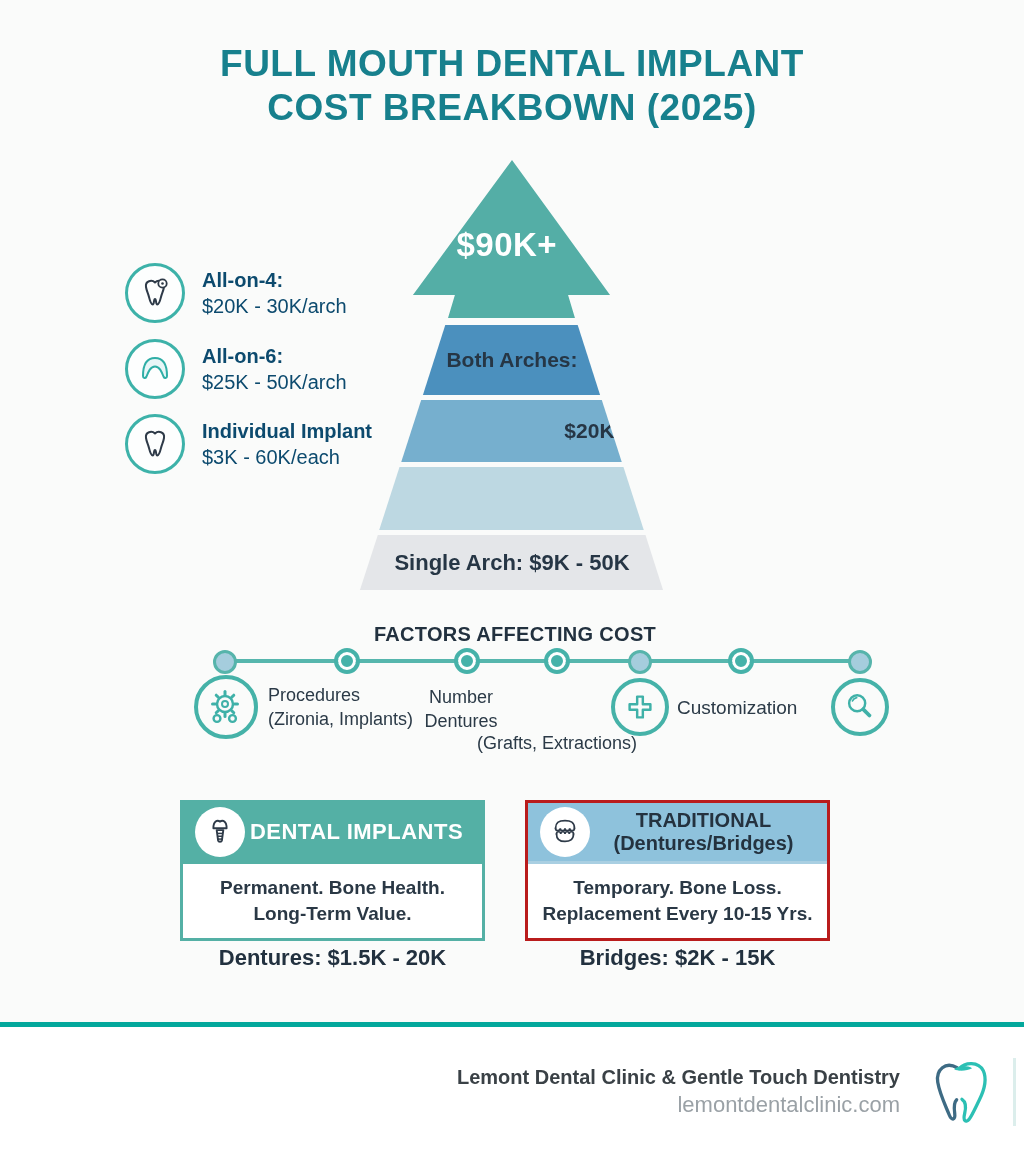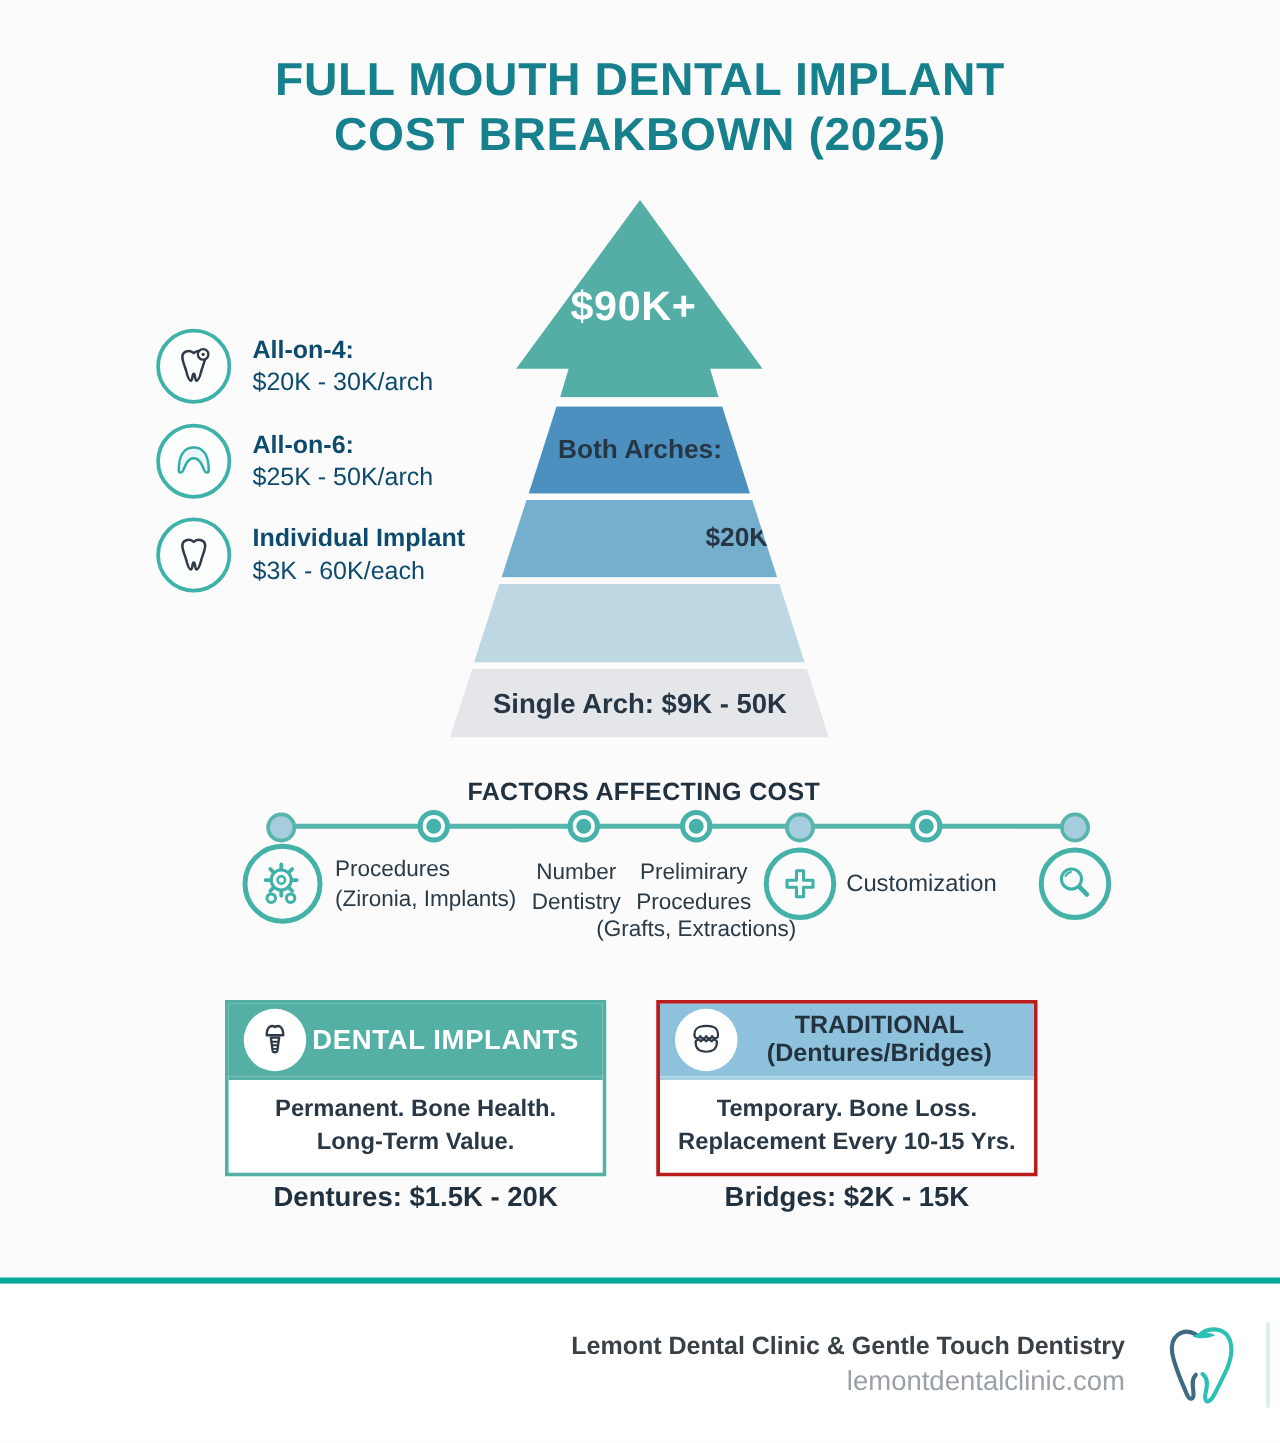--- a/index.html
+++ b/index.html
@@ -193,25 +193,21 @@
       <line x1="21.5" y1="20.5" x2="28" y2="27" stroke="#3fb1a8" stroke-width="4" stroke-linecap="round"></line>
     </svg>
   </div>
 
   <div class="f-label f-materials">
     <div>Procedures</div>
     <div>(Zironia, Implants)</div>
   </div>
   <div class="f-label f-number">
     <div>Number</div>
-    <div>Dentistry</div>
-  </div>
-  <div class="f-label f-preliminary">
-    <div>Prelimirary</div>
-    <div>Procedures</div>
+    <div>Dentures</div>
   </div>
   <div class="f-label f-grafts">(Grafts, Extractions)</div>
   <div class="f-label f-custom">Customization</div>
 
   <div class="card card-implants">
     <div class="card-header">
       <span class="card-circle">
         <svg width="34" height="34" viewBox="0 0 36 36">
           <g fill="none" stroke="#2e3a48" stroke-width="2" stroke-linejoin="round">
             <path d="M11 14 C11 6.5 15 5 18 7 C21 5 25 6.5 25 14 Z"></path>

